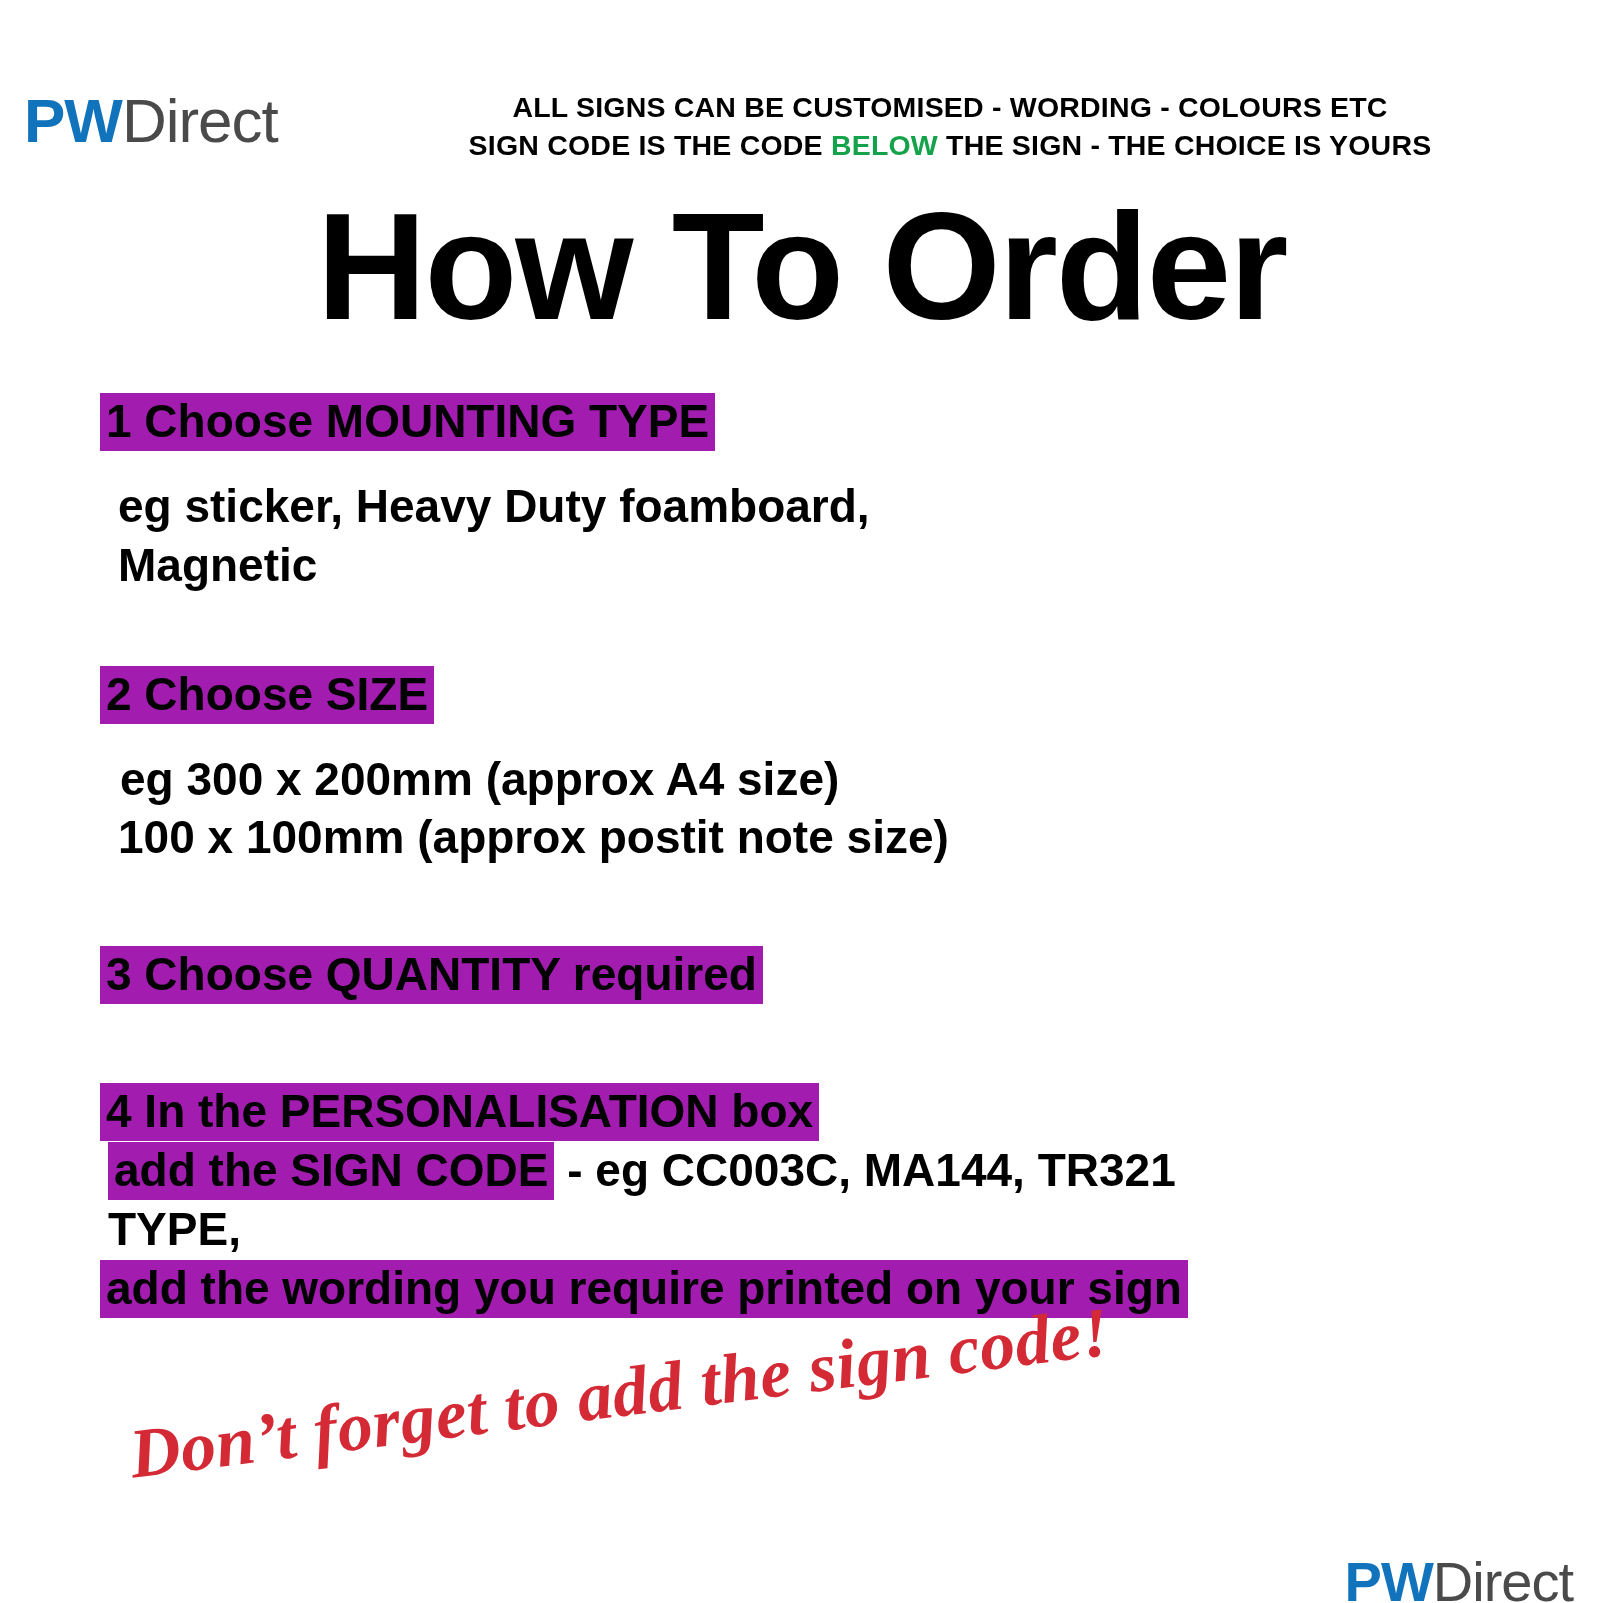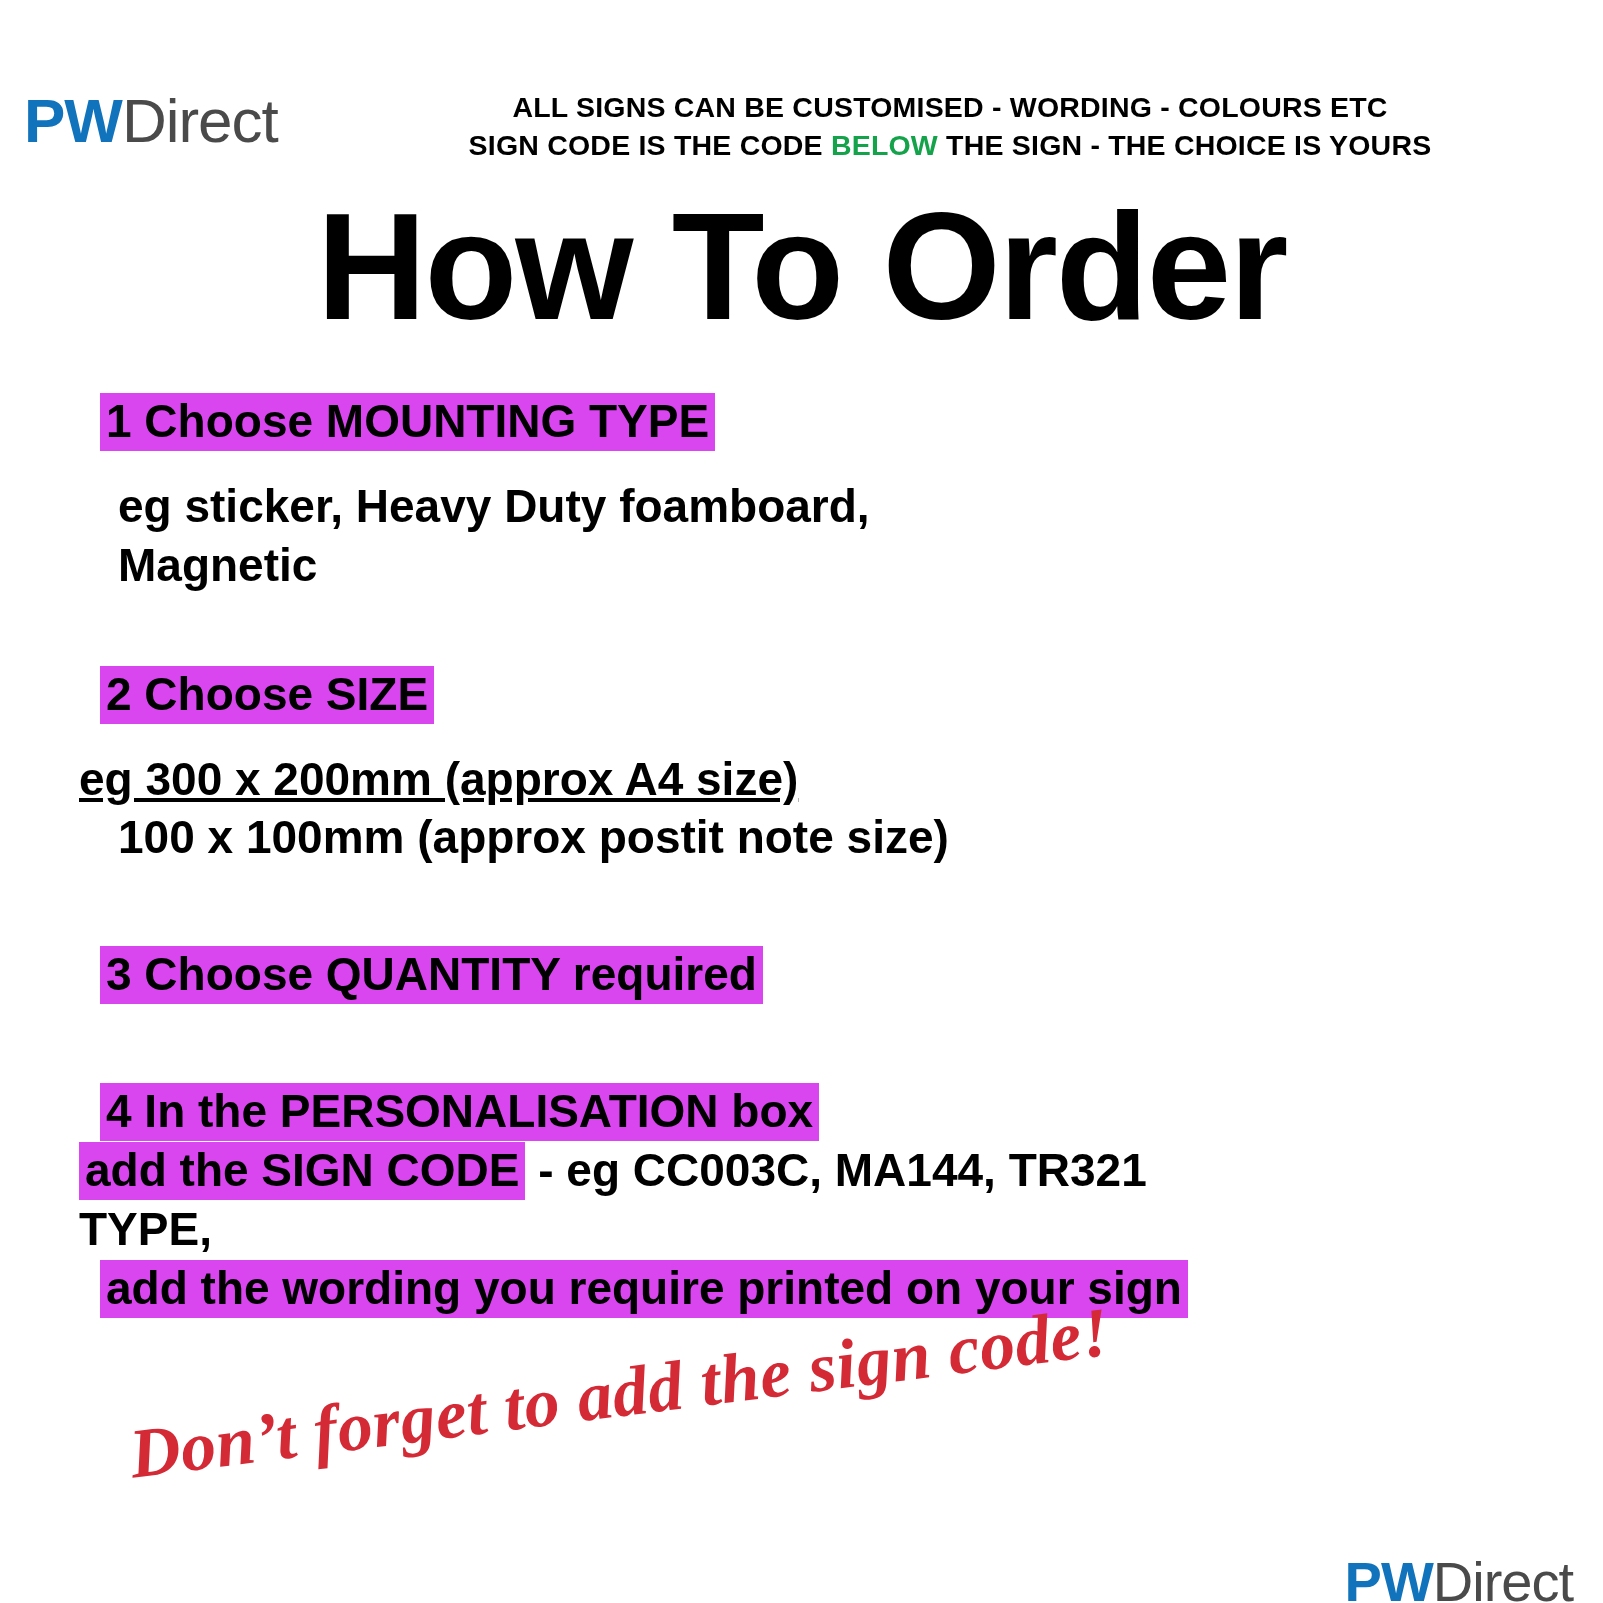--- a/index.html
+++ b/index.html
@@ -84,28 +84,28 @@
   }
   .step { margin-bottom: 0; }
   .line {
     font-size: 46px;
     font-weight: bold;
     color: #000;
     line-height: 1.28;
     white-space: nowrap;
   }
   .hl {
-    background: #d946ef;
+    background: #a21caf;
     padding: 2px 6px 4px 6px;
     box-decoration-break: clone;
     -webkit-box-decoration-break: clone;
   }
-  .indent-2 { padding-left: 79px; text-decoration: underline; }
+  .indent-2 { padding-left: 120px; }
   .indent-3 { padding-left: 118px; }
-  .indent-4 { padding-left: 79px; }
+  .indent-4 { padding-left: 108px; }
   .indent-5 { padding-left: 100px; }
 
   .gap-sm { height: 26px; }
   .gap-md { height: 70px; }
   .gap-lg { height: 78px; }
 
   
   .slogan {
     position: absolute;
     left: 130px;

